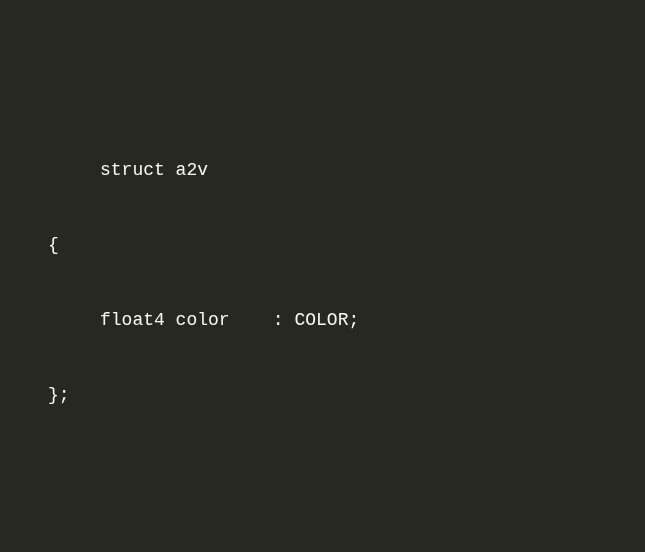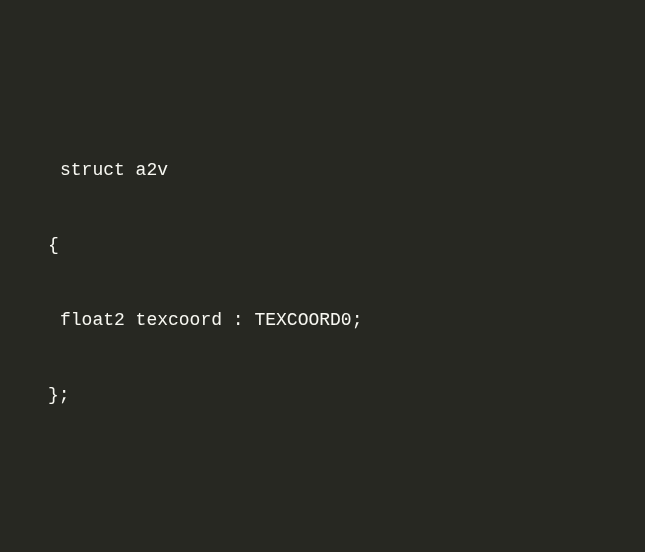--- a/index.html
+++ b/index.html
@@ -14,31 +14,31 @@
     font-size: 18px;
     line-height: 25px;
     color: #f8f8f2;
     padding: 8px 0 0 0;
     white-space: pre;
   }
   .code {
     padding-left: 0;
   }
   .line { display: block; padding-left: 48px; }
-  .indent2 { padding-left: 60px; }
+  .indent2 { padding-left: 100px; }
 </style>
 </head>
 <body>
 
 
 
 <div class="code">
   <span class="line indent2">struct a2v</span>
   <span class="line">{</span>
-  <span class="line indent2">float2 texcoord : TEXCOORD0;</span>
+  <span class="line indent2">float4 color    : COLOR;</span>
   <span class="line">};</span>
   <span class="line"></span>
   
   
   
   
   
   
   
   <span class="line"></span>

